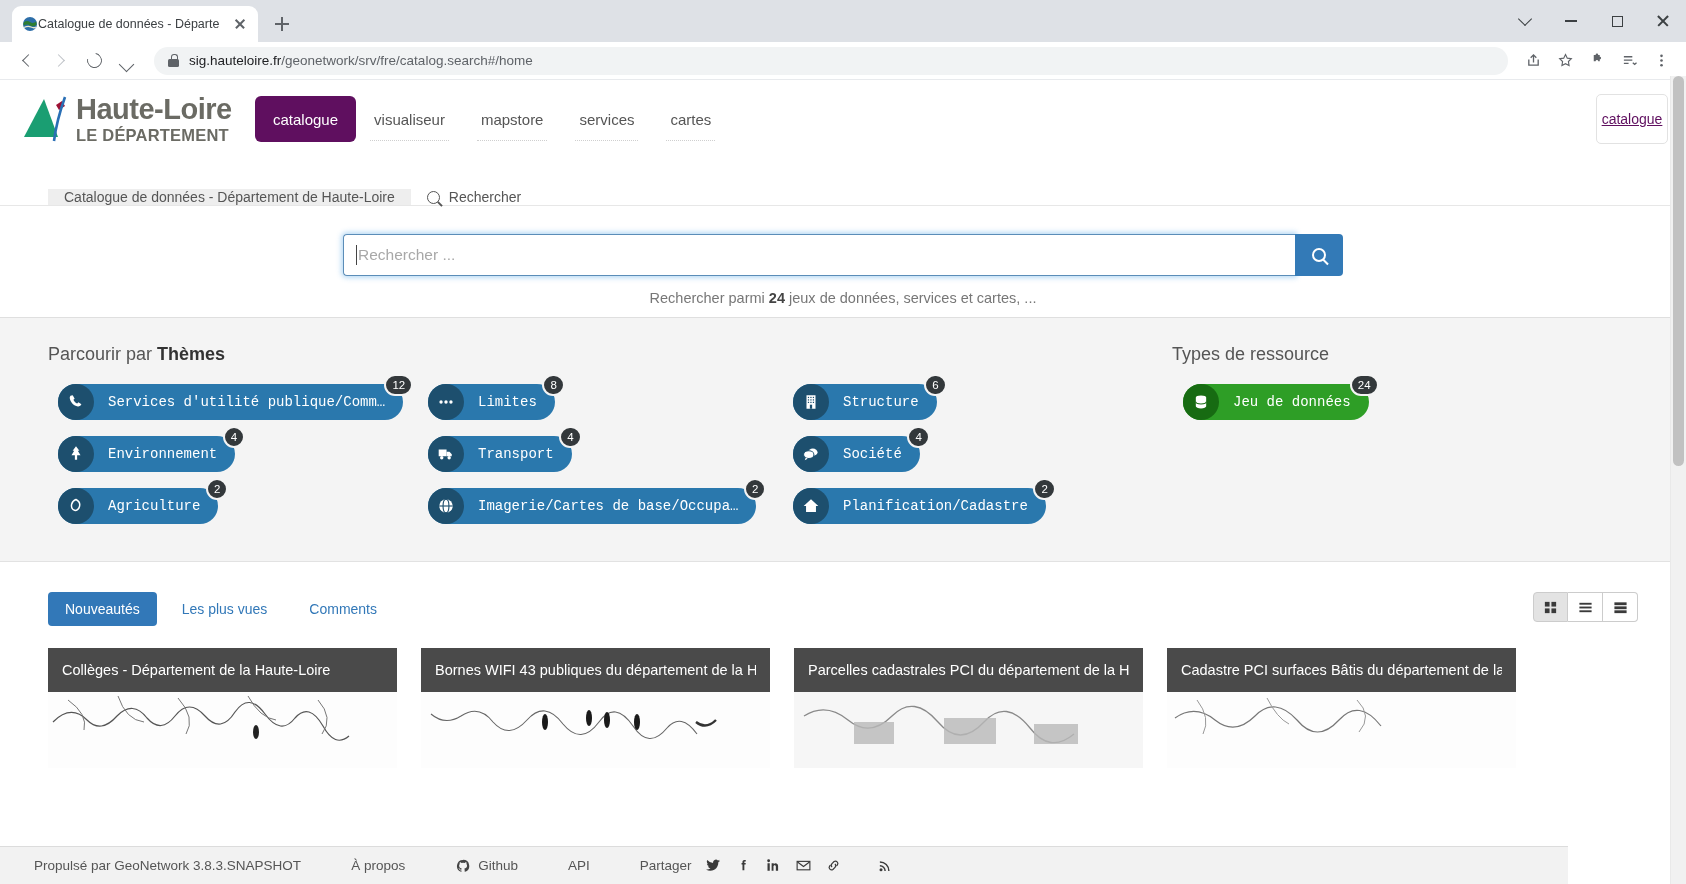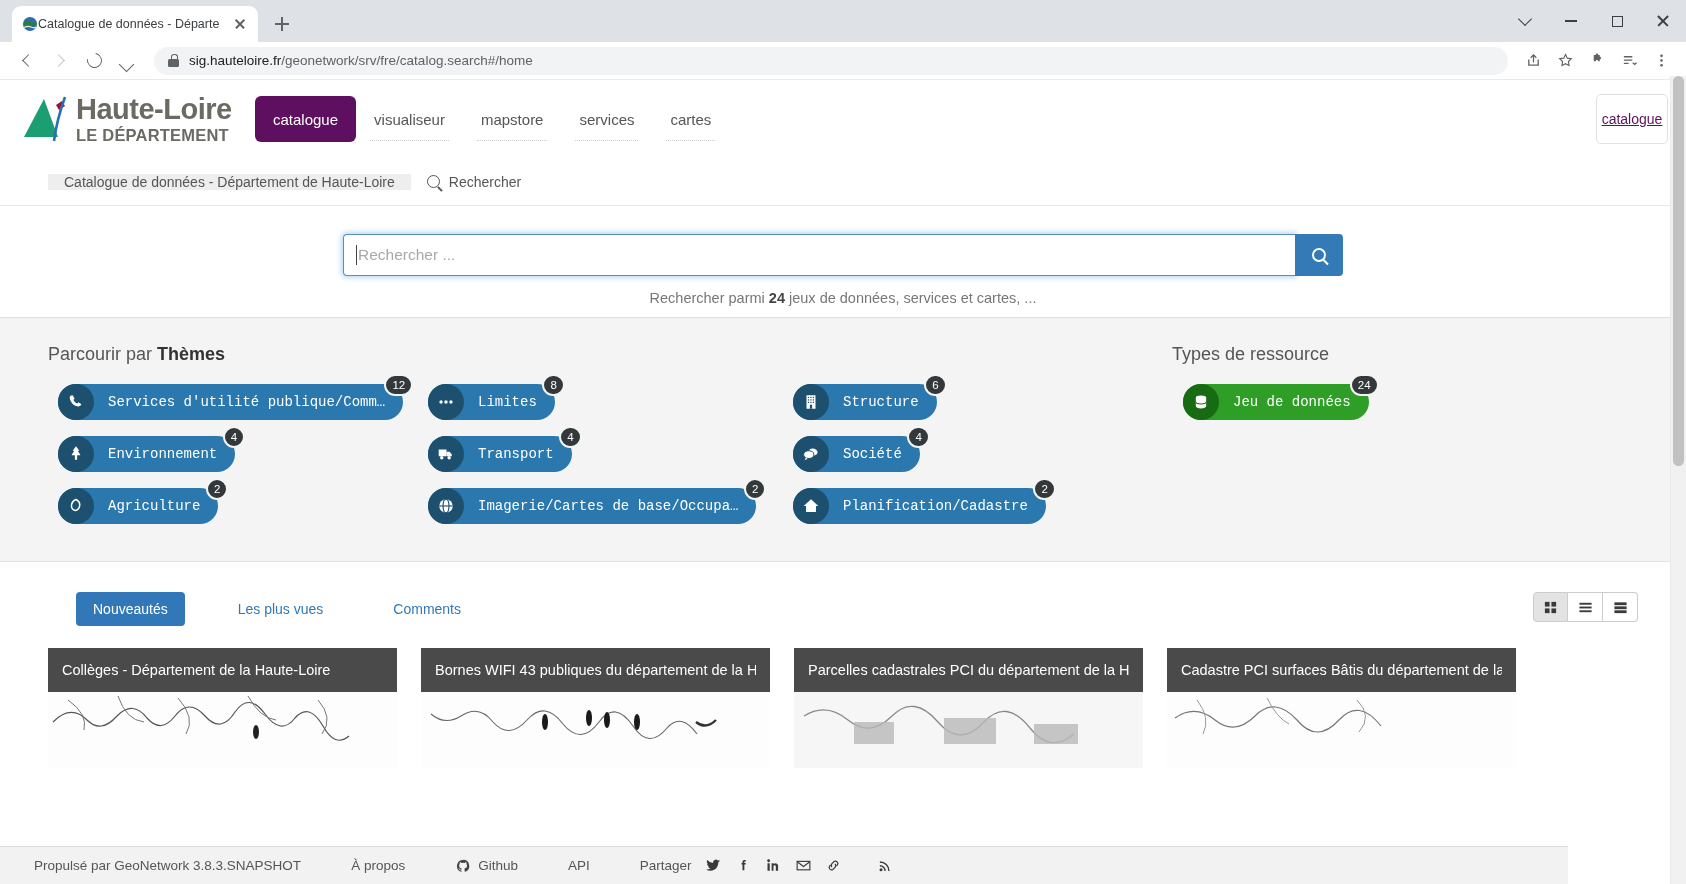--- a/index.html
+++ b/index.html
@@ -103,21 +103,21 @@
   }
   .connexion-box{
     position:absolute; right:18px; top:14px;
     border:1px solid #e2e2e2; border-radius:5px; width:72px; height:50px;
     display:flex; align-items:center; justify-content:center;
   }
   .connexion-link{ font-size:14px; color:#5f0f5f; text-decoration:underline; }
 
   
   .subbar{
-    height:48px; background:#fff; display:flex; align-items:center;
+    height:48px; background:#fff; display:flex; align-items:flex-end;
     padding-left:48px; border-bottom:1px solid #e7e7e7;
   }
   .subtab{
     display:flex;align-items:center;gap:9px;padding:0 16px;font-size:14px;color:#555;
   }
   .subtab.active{ background:#eeeeee; }
   .mag{ width:13px;height:13px;border:1.8px solid #555;border-radius:50%;position:relative;flex:0 0 13px;}
   .mag::after{content:"";position:absolute;right:-4.5px;bottom:-2.5px;width:6px;height:1.8px;background:#555;transform:rotate(45deg);}
 
   
@@ -175,21 +175,21 @@
   .chip-count{
     position:absolute; right:-10px; top:-10px;
     min-width:22px;height:22px;border-radius:11px;background:#33383b;
     color:#fff;font-size:11.5px;display:flex;align-items:center;justify-content:center;
     padding:0 6px; border:2px solid #f4f4f4;
   }
 
   
   .results{ background:#fff; position:relative; height:200px; padding-top:26px;}
   .tabs{ position:absolute; left:48px; top:30px; display:flex; gap:8px; align-items:center;}
-  .rtab{ font-size:14px;color:#3278b8;padding:9px 17px;border-radius:4px;margin-left:28px;}
+  .rtab{ font-size:14px;color:#3278b8;padding:9px 17px;border-radius:4px;}
   .rtab.active{ background:#3278b8;color:#fff; }
   .viewbtns{ position:absolute; right:48px; top:30px; display:flex; }
   .vbtn{
     width:35px;height:30px;border:1px solid #ccc;background:#fff;
     display:flex;align-items:center;justify-content:center;
   }
   .vbtn.active{ background:#e3e3e3; }
   .vbtn:first-child{ border-radius:4px 0 0 4px; }
   .vbtn:last-child{ border-radius:0 4px 4px 0; border-left:none;}
   .vbtn:nth-child(2){ border-left:none;}

